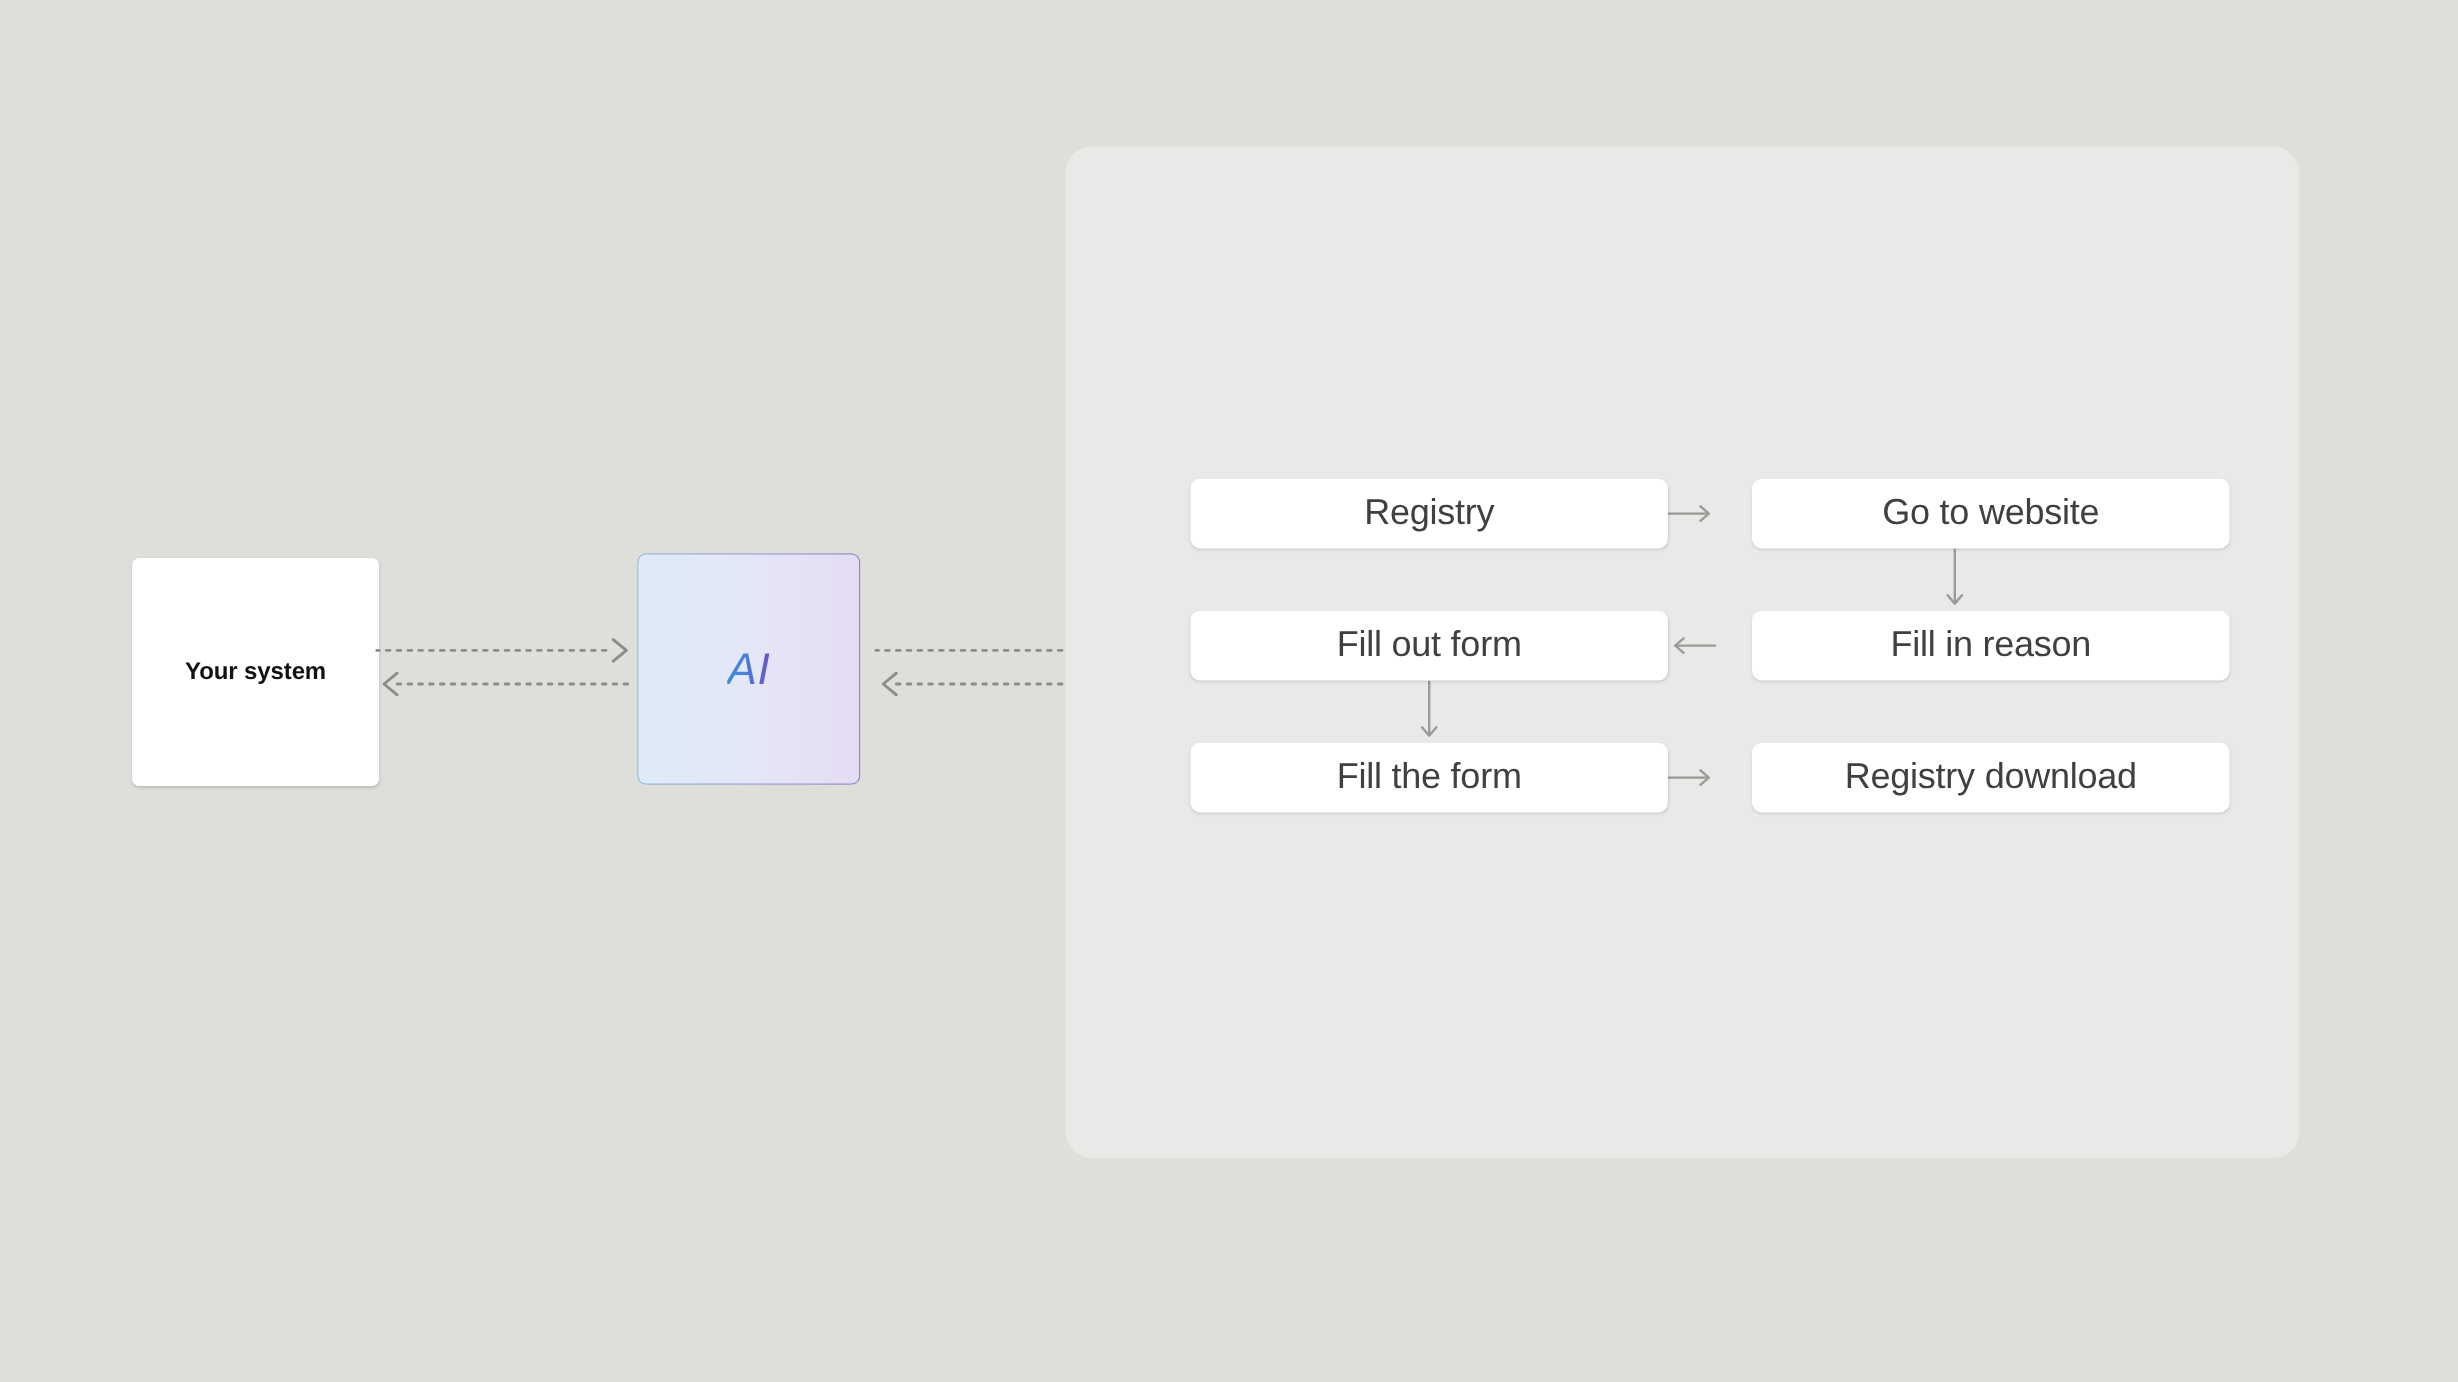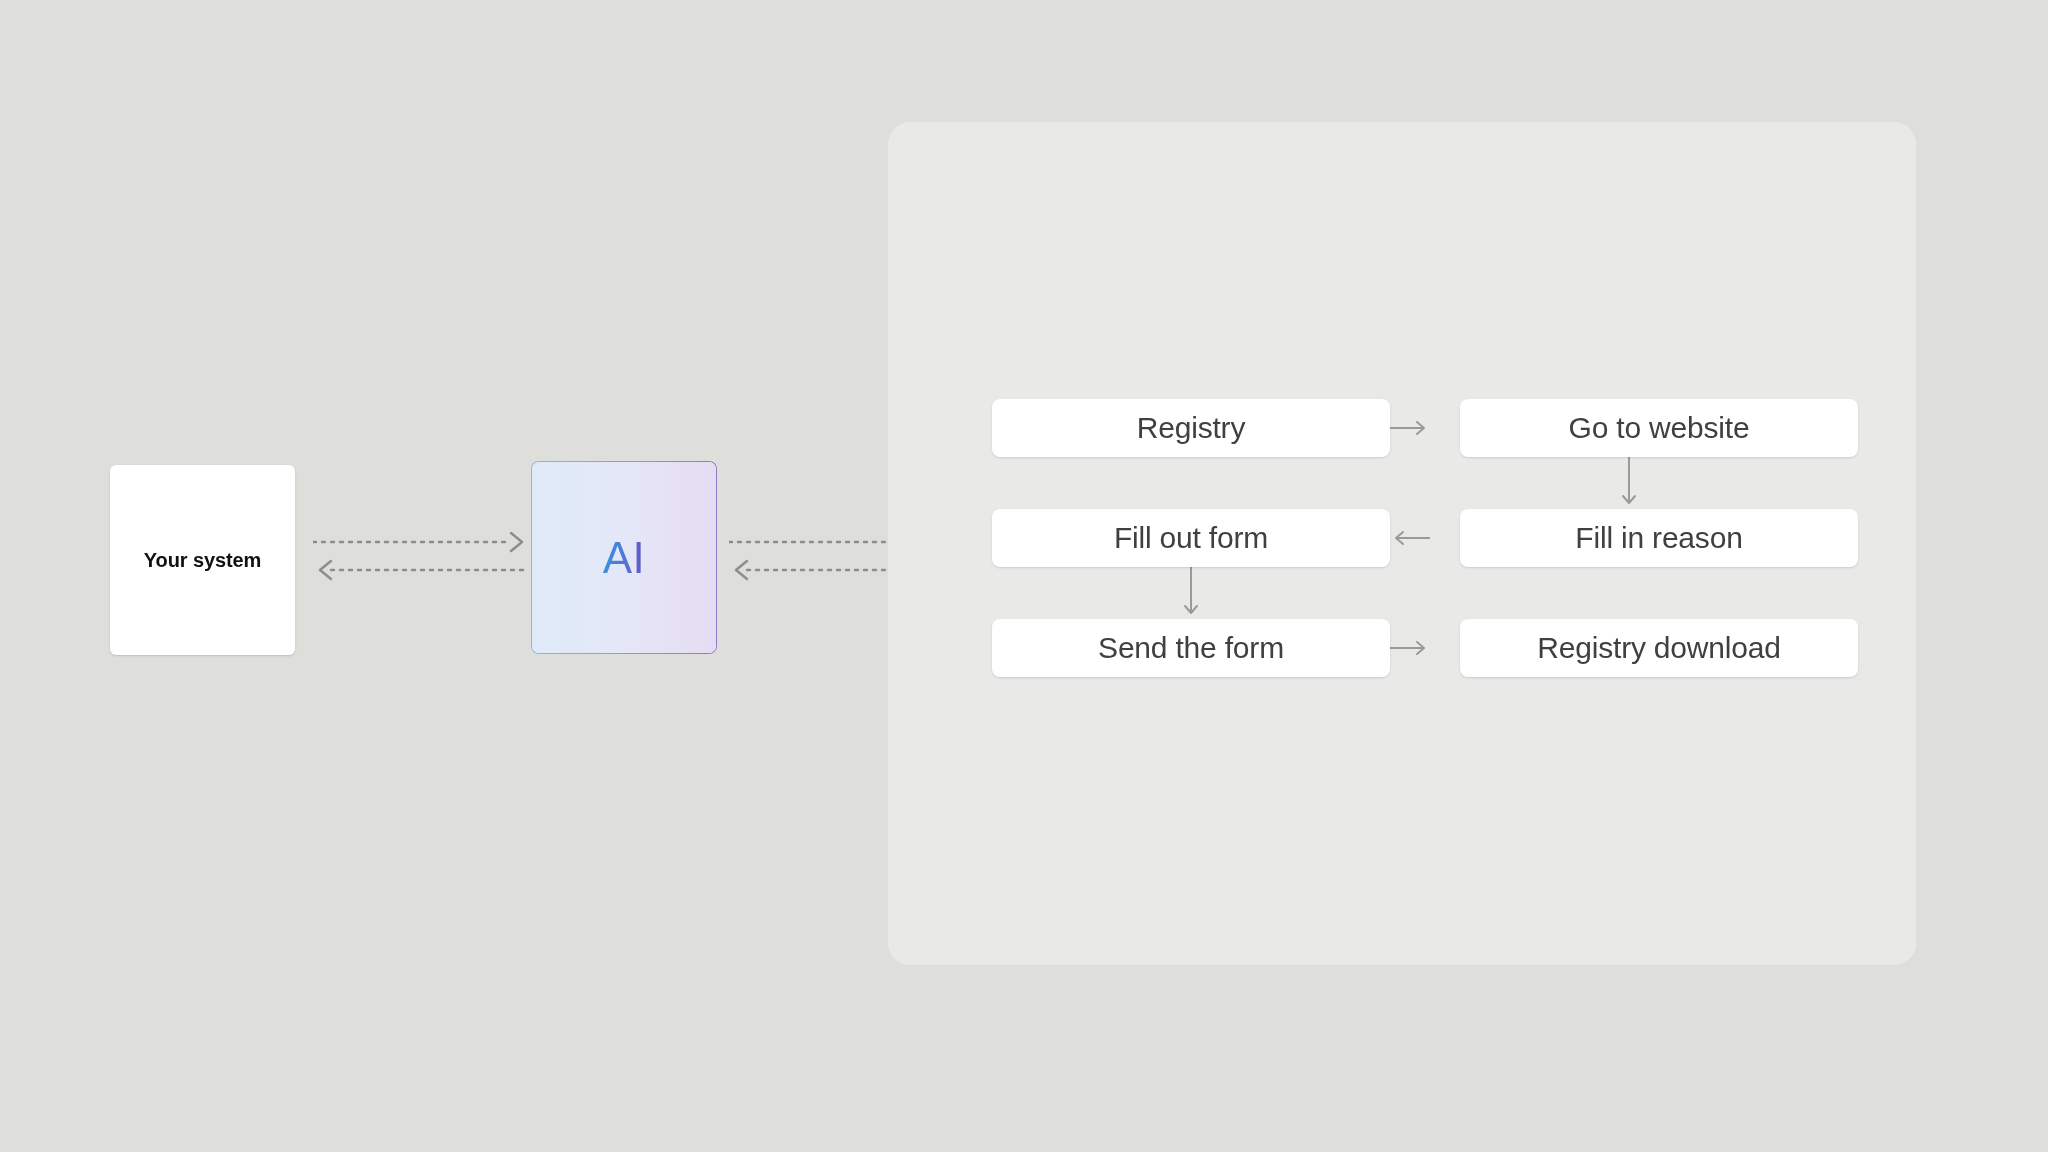--- a/index.html
+++ b/index.html
@@ -20,21 +20,21 @@
     left: 0; top: 0;
     width: 2048px;
     height: 1152px;
   }
 
   
   .system-box {
     position: absolute;
     left: 110px;
     top: 465px;
-    width: 185px;
+    width: 206px;
     height: 190px;
     background: #ffffff;
     border-radius: 6px;
     box-shadow: 0 1px 3px rgba(0,0,0,0.10), 0 1px 1px rgba(0,0,0,0.05);
     display: flex;
     align-items: center;
     justify-content: center;
   }
   .system-box .label {
     font-size: 20px;
@@ -64,29 +64,30 @@
   }
   .ai-box::before {
     content: "";
     position: absolute;
     left: 0; top: 0; right: 0; bottom: 0;
     background: linear-gradient(90deg, #dfeaf9 0%, #e3e8f8 45%, #e6e2f5 72%, #e4dcf3 100%);
     border-radius: 7px;
   }
   .ai-box .ai-text {
     position: relative;
-    font-size: 44px;
+    font-size: 37px;
     font-weight: 400;
     line-height: 1;
     letter-spacing: 0.5px;
     background: linear-gradient(90deg, #3f8ede 0%, #4a7fd6 40%, #6753c9 100%);
     -webkit-background-clip: text;
     background-clip: text;
     -webkit-text-fill-color: transparent;
     color: #5570cf;
+    font-style: italic;
   }
 
   
   .dotted-pair {
     position: absolute;
   }
   .dotted-pair svg { display: block; }
 
   
   .panel {
@@ -210,19 +211,19 @@
   <div class="flow-box col-right row-1">
     <span class="flow-label">Go to website</span>
   </div>
   <div class="flow-box col-left row-2">
     <span class="flow-label">Fill out form</span>
   </div>
   <div class="flow-box col-right row-2">
     <span class="flow-label">Fill in reason</span>
   </div>
   <div class="flow-box col-left row-3">
-    <span class="flow-label">Send the form</span>
+    <span class="flow-label">Fill the form</span>
   </div>
   <div class="flow-box col-right row-3">
     <span class="flow-label">Registry download</span>
   </div>
 
 </div>
 
 </body></html>

